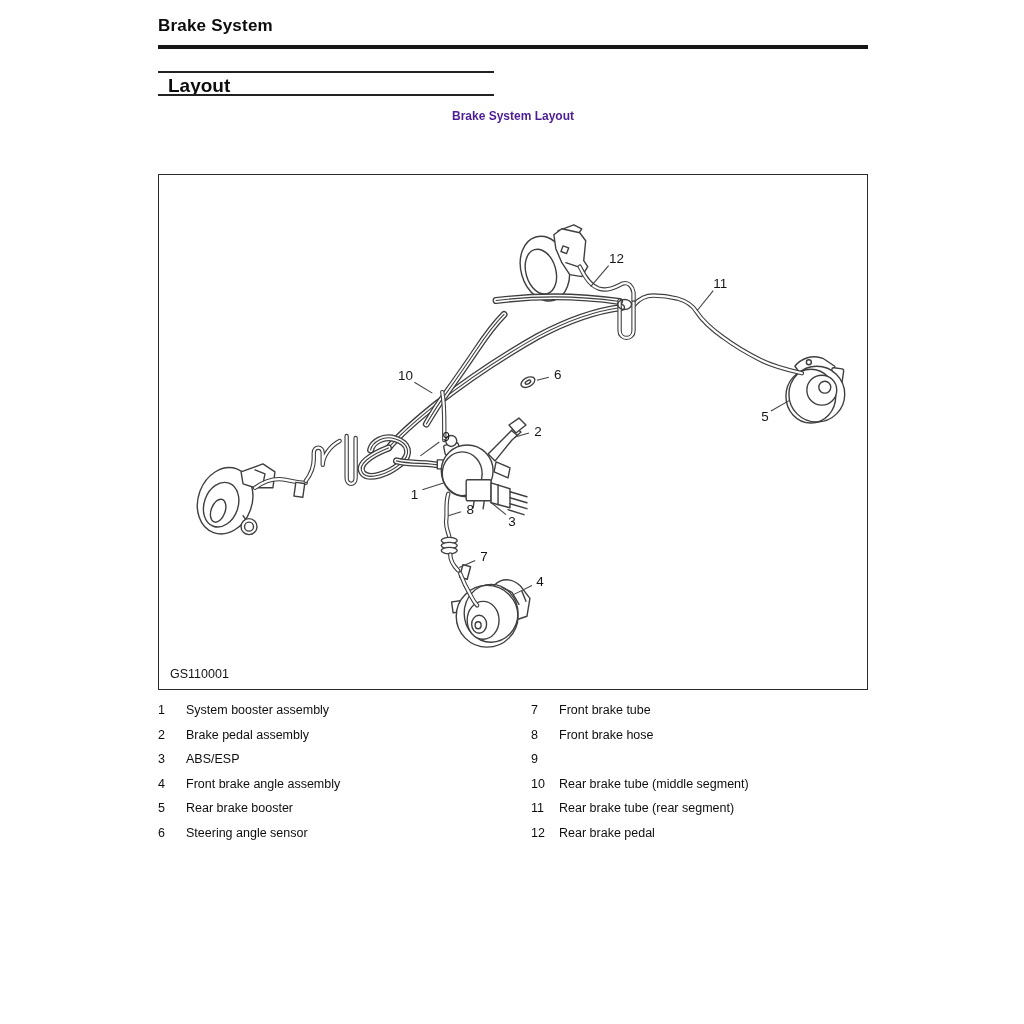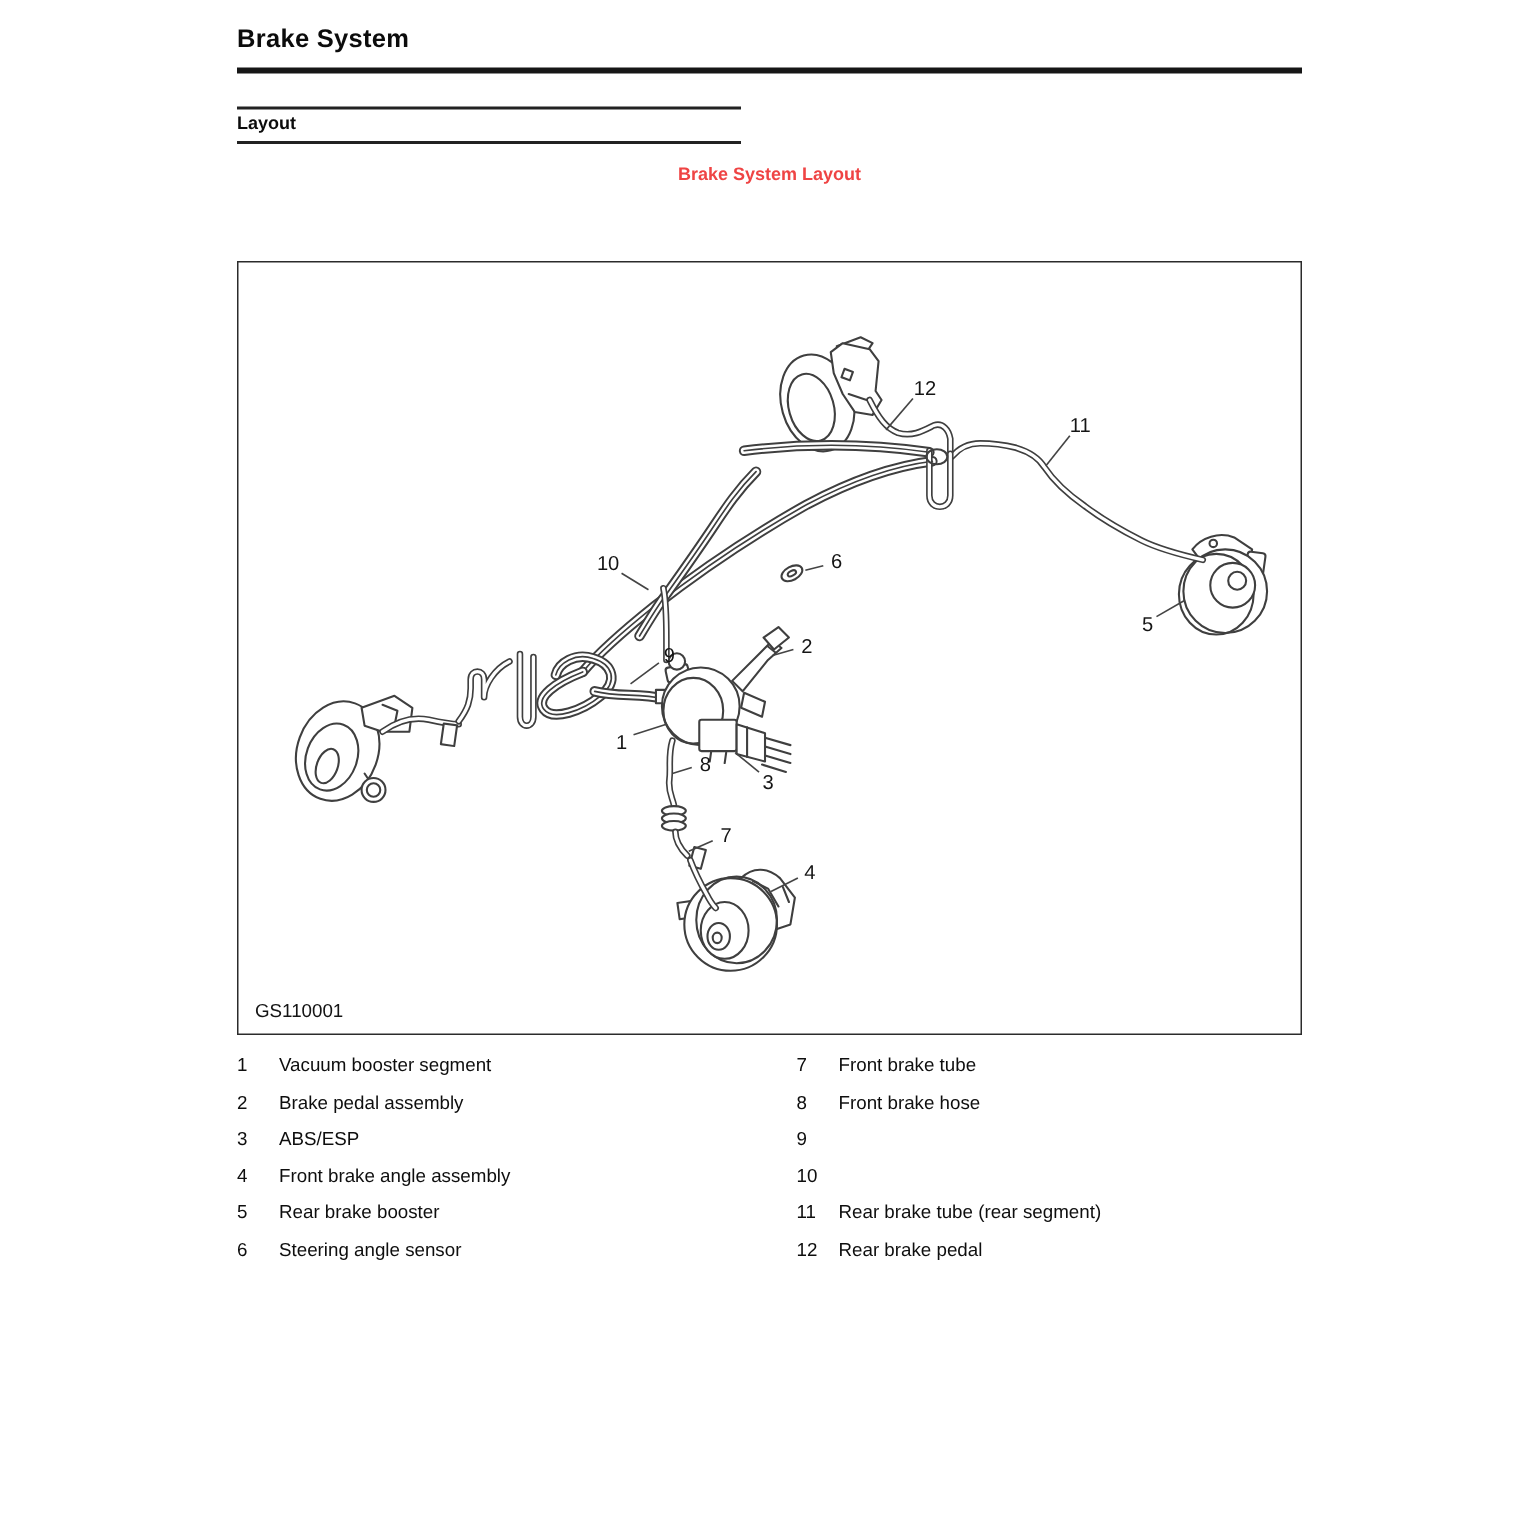--- a/index.html
+++ b/index.html
@@ -4,24 +4,24 @@
 <style>
   html,body{margin:0;padding:0;background:#ffffff;}
   body{width:1024px;height:1024px;position:relative;
        font-family:"Liberation Sans","DejaVu Sans",sans-serif;color:#111;}
   .sheet{position:absolute;inset:0;background:#fff;}
 
   .doc-title{position:absolute;left:158px;top:16px;font-size:17px;
              font-weight:bold;color:#0c0c0c;letter-spacing:.2px;}
   .rule-thick{position:absolute;left:158px;top:45px;width:710px;height:3.5px;background:#161616;}
   .sec-line-top{position:absolute;left:158px;top:71px;width:336px;height:1.8px;background:#222;}
-  .sec-title{position:absolute;left:158px;top:75px;font-size:12px;font-weight:bold;color:#0c0c0c;}
+  .sec-title{position:absolute;left:168px;top:75px;font-size:19px;font-weight:bold;color:#0c0c0c;}
   .sec-line-bot{position:absolute;left:158px;top:94px;width:336px;height:1.8px;background:#222;}
   .fig-caption{position:absolute;left:158px;top:109px;width:710px;text-align:center;
-               font-size:12px;font-weight:bold;color:#ef4444;}
+               font-size:12px;font-weight:bold;color:#4c1d95;}
 
   .figure-box{position:absolute;left:158px;top:174px;width:710px;height:516px;
               border:1.6px solid #2b2b2b;background:#fff;box-sizing:border-box;}
   .figure-box svg{position:absolute;left:0;top:0;width:100%;height:100%;}
   .fig-code{position:absolute;left:11px;bottom:8px;font-size:12.5px;color:#141414;text-align:right;}
 
   
   .ln{fill:none;stroke:#3f3f3f;stroke-width:1.4;stroke-linecap:round;stroke-linejoin:round;}
   .fw{fill:#ffffff;stroke:#3f3f3f;stroke-width:1.4;stroke-linejoin:round;}
   .t-o{fill:none;stroke:#3f3f3f;stroke-width:4.4;stroke-linecap:round;stroke-linejoin:round;}
@@ -228,21 +228,21 @@
           <text x="459" y="84" class="callout" text-anchor="middle" dominant-baseline="central">12</text>
         </g>
     </svg>
     <div class="fig-code">GS110001</div>
   </div>
 
   <div class="legend">
     <div class="legend-col left" id="legend-left">
         <div class="legend-row">
           <span class="legend-num">1</span>
-          <span class="legend-lab">Vacuum booster segment</span>
+          <span class="legend-lab">System booster assembly</span>
         </div>
         <div class="legend-row">
           <span class="legend-num">2</span>
           <span class="legend-lab">Brake pedal assembly</span>
         </div>
         <div class="legend-row">
           <span class="legend-num">3</span>
           <span class="legend-lab">ABS/ESP</span>
         </div>
         <div class="legend-row">
@@ -265,20 +265,21 @@
         </div>
         <div class="legend-row">
           <span class="legend-num">8</span>
           <span class="legend-lab">Front brake hose</span>
         </div>
         <div class="legend-row">
           <span class="legend-num">9</span>
         </div>
         <div class="legend-row">
           <span class="legend-num">10</span>
+          <span class="legend-lab">Rear brake tube (middle segment)</span>
         </div>
         <div class="legend-row">
           <span class="legend-num">11</span>
           <span class="legend-lab">Rear brake tube (rear segment)</span>
         </div>
         <div class="legend-row">
           <span class="legend-num">12</span>
           <span class="legend-lab">Rear brake pedal</span>
         </div>
       </div>

